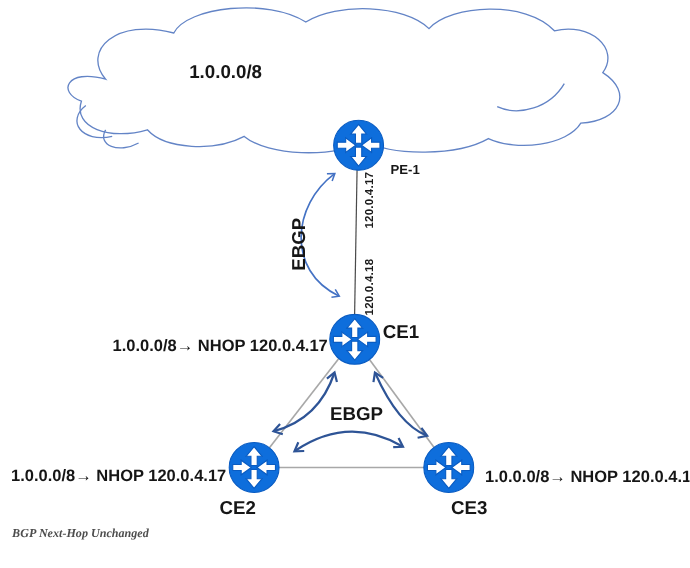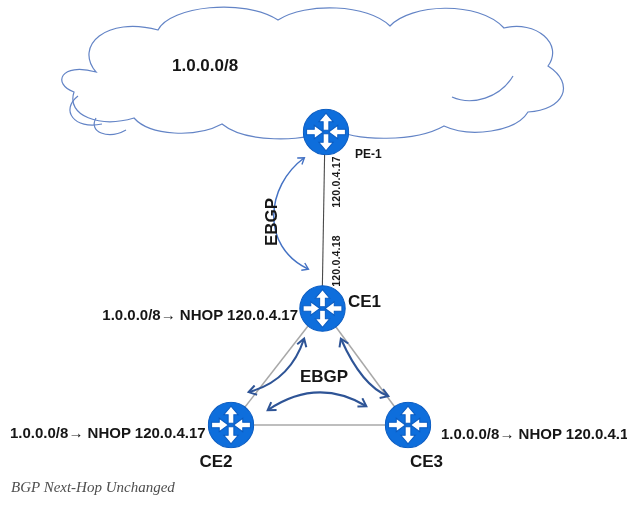--- a/index.html
+++ b/index.html
@@ -12,21 +12,21 @@
   .lbl-node{font-size:17px;}
   .lbl-route{font-size:15px;margin-top:10px;}
   .lbl-proto{font-size:17px;font-weight:700;}
   .lbl-cloud{font-size:17px;}
   .lbl-isp{font-size:16px;text-align:center;line-height:21px;}
   .rot{transform:translate(-50%,-50%) rotate(-90deg);}
   .lbl-ip{font-size:10.5px;font-weight:600;color:#1a1a1a;letter-spacing:.2px;}
   .right{text-align:right;}
   .caption{
     position:absolute;font-family:"Liberation Serif", serif;font-style:italic;
-    font-size:15px;color:#4d4d4d;font-weight:400;white-space:nowrap;
+    font-size:11px;color:#4d4d4d;font-weight:700;white-space:nowrap;
   }
 </style>
 </head>
 <body>
 
 <div id="canvas">
 
   <svg id="net-svg" width="627" height="516" viewBox="0 0 627 516">
     <defs>
       <marker id="mEbgp" markerUnits="userSpaceOnUse" markerWidth="10" markerHeight="10" viewBox="0 0 10 10" refX="7" refY="5" orient="auto-start-reverse">

